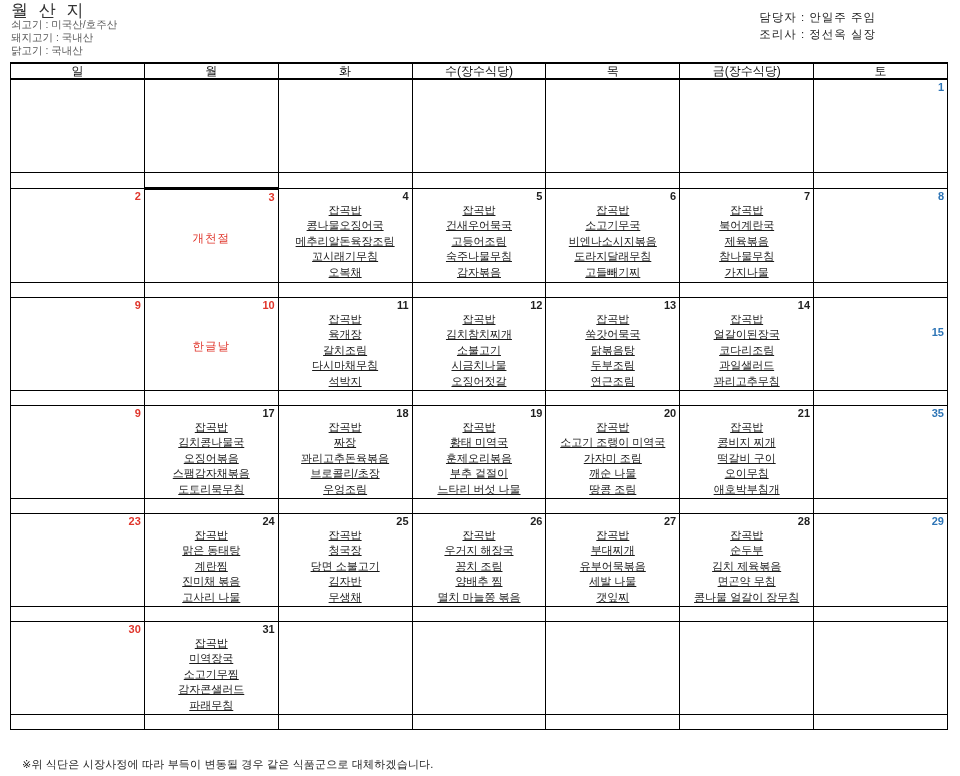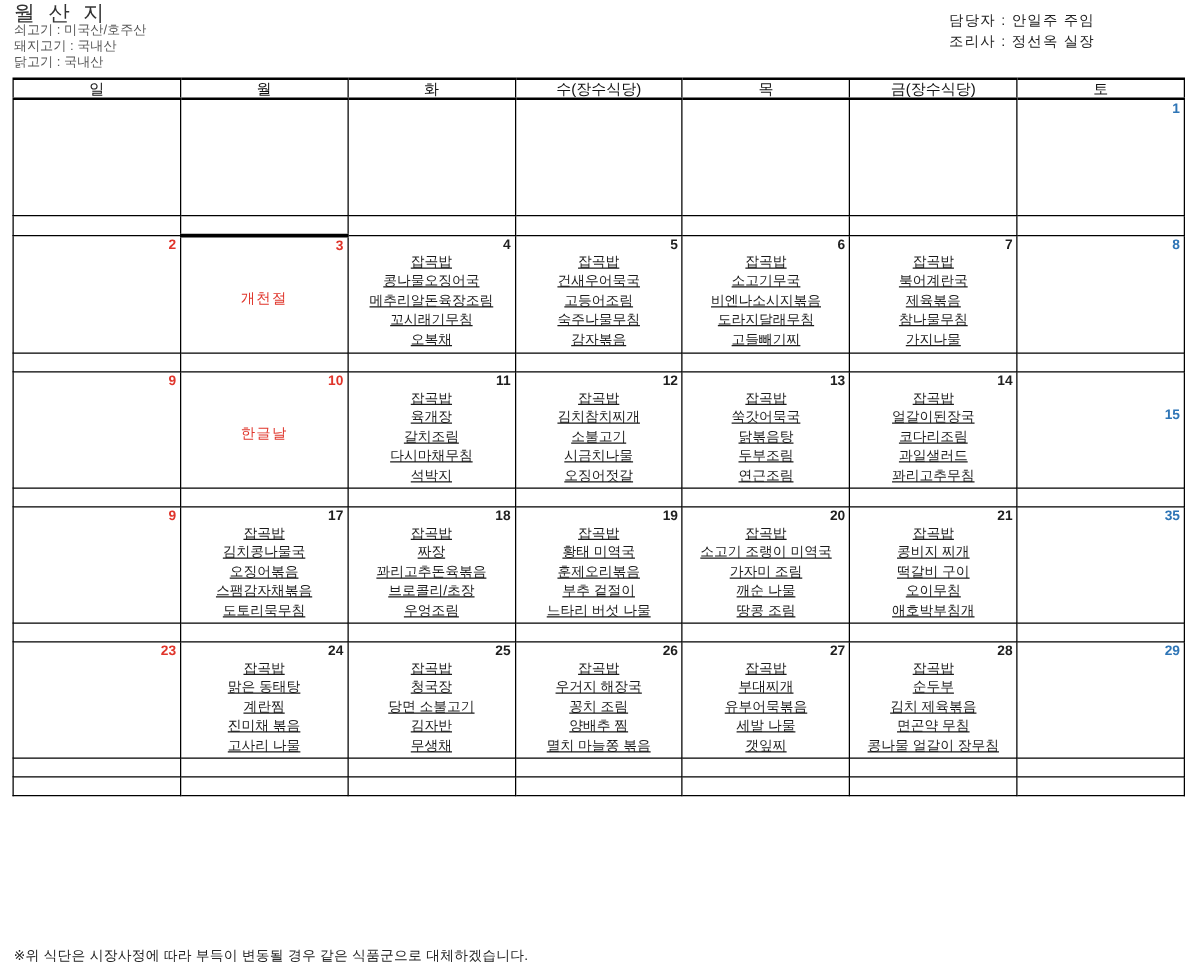--- a/index.html
+++ b/index.html
@@ -34,21 +34,21 @@
 
   .date{
     text-align:right;font-size:11px;font-weight:bold;color:#1f1f1f;
     padding:1px 3px 0 0;line-height:13px;height:13px;
   }
   .menu{text-align:center;font-size:11px;color:#1a1a1a;line-height:15.4px;text-decoration:underline;}
   .menu div{white-space:nowrap;}
   .holiday{text-align:center;font-size:11.5px;font-weight:normal;margin-top:27px;letter-spacing:1px;}
 
   .footer-note{
-    position:absolute;left:11px;top:757px;font-size:11px;color:#222;letter-spacing:0.2px;
+    position:absolute;left:22px;top:757px;font-size:11px;color:#222;letter-spacing:0.2px;
   }
 </style>
 </head>
 <body>
 
 <div class="origin-block">
   <div class="origin-title">월 산 지</div>
   <div class="origin-line">쇠고기 : 미국산/호주산</div>
   <div class="origin-line">돼지고기 : 국내산</div>
   <div class="origin-line">닭고기 : 국내산</div>
@@ -341,20 +341,40 @@
       </tr>
       <tr class="spacer">
         <td></td>
         <td></td>
         <td></td>
         <td></td>
         <td></td>
         <td></td>
         <td></td>
       </tr>
+      <tr class="week">
+        <td>
+          <div class="date" style="color: rgb(224, 53, 43);">30</div>
+        </td>
+        <td>
+          <div class="date">31</div>
+          <div class="menu">
+            <div>잡곡밥</div>
+            <div>미역장국</div>
+            <div>소고기무찜</div>
+            <div>감자콘샐러드</div>
+            <div>파래무침</div>
+          </div>
+        </td>
+        <td></td>
+        <td></td>
+        <td></td>
+        <td></td>
+        <td></td>
+      </tr>
       <tr class="spacer">
         <td></td>
         <td></td>
         <td></td>
         <td></td>
         <td></td>
         <td></td>
         <td></td>
       </tr>
     </tbody>

